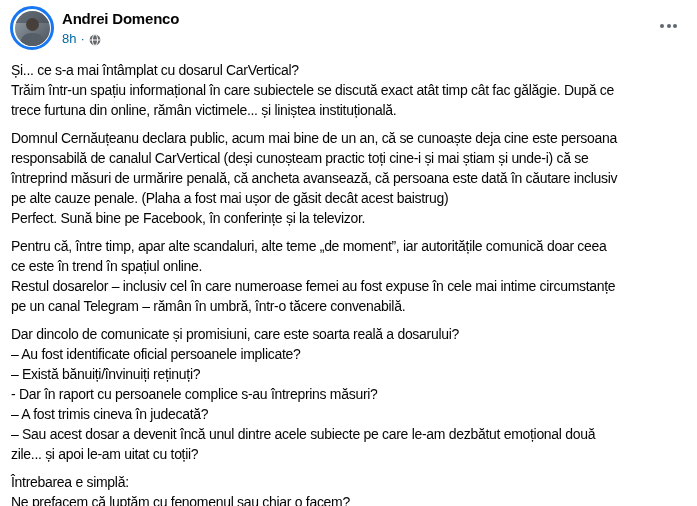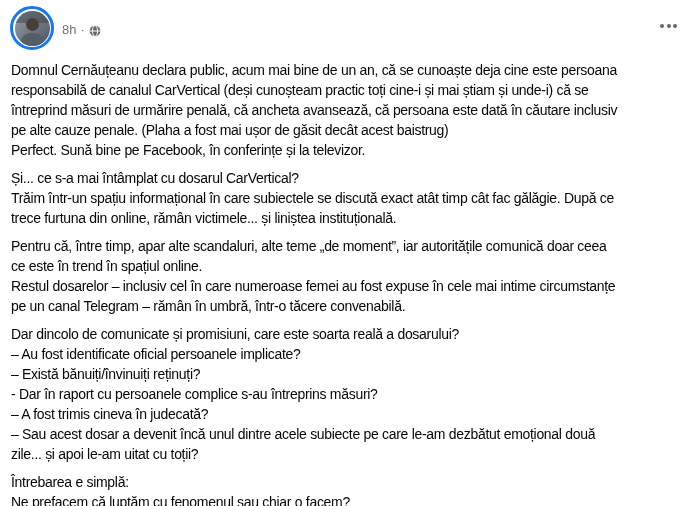--- a/index.html
+++ b/index.html
@@ -51,23 +51,23 @@
     letter-spacing: -0.2px;
     line-height: 19px;
     color: #050505;
     cursor: pointer;
   }
   .meta-row {
     display: flex;
     align-items: center;
     gap: 4px;
     font-size: 13px;
-    color: #737373;
+    color: #0369a1;
     line-height: 16px;
-    margin-top: 13px;
+    margin-top: 3px;
   }
   .meta-row .timestamp { cursor: pointer; }
   .globe-icon { display: inline-flex; margin-top: 1px; }
   .options-btn {
     position: absolute;
     top: 18px;
     right: 18px;
     display: flex;
     gap: 2.5px;
     padding: 6px 2px;
@@ -105,20 +105,21 @@
       <div class="avatar-img">
         <svg width="35" height="35" viewBox="0 0 35 35">
           <rect x="0" y="0" width="35" height="12" fill="#3c434c" opacity="0.55"></rect>
           <circle cx="17.5" cy="13.5" r="6.5" fill="#47403a"></circle>
           <path d="M5 35 Q5 22 17.5 22 Q30 22 30 35 Z" fill="#555d66"></path>
         </svg>
       </div>
     </div>
 
     <div class="header-text">
+      <div class="author-name">Andrei Domenco</div>
       <div class="meta-row">
         <span class="timestamp">8h</span>
         <span class="meta-sep">·</span>
         <span class="globe-icon">
           <svg width="12" height="12" viewBox="0 0 16 16">
             <circle cx="8" cy="8" r="7.2" fill="#65676B"></circle>
             <line x1="0.8" y1="8" x2="15.2" y2="8" stroke="#ffffff" stroke-width="1.3"></line>
             <ellipse cx="8" cy="8" rx="3.4" ry="7.2" fill="none" stroke="#ffffff" stroke-width="1.3"></ellipse>
           </svg>
         </span>
@@ -127,28 +128,28 @@
 
     <div class="options-btn">
       <span class="dot"></span>
       <span class="dot"></span>
       <span class="dot"></span>
     </div>
 
   </div>
 
   <div class="post-body">
+    <p>Și... ce s-a mai întâmplat cu dosarul CarVertical?
+Trăim într-un spațiu informațional în care subiectele se discută exact atât timp cât fac gălăgie. După ce
+trece furtuna din online, rămân victimele... și liniștea instituțională.</p>
     <p>Domnul Cernăuțeanu declara public, acum mai bine de un an, că se cunoaște deja cine este persoana
 responsabilă de canalul CarVertical (deși cunoșteam practic toți cine-i și mai știam și unde-i) că se
 întreprind măsuri de urmărire penală, că ancheta avansează, că persoana este dată în căutare inclusiv
 pe alte cauze penale. (Plaha a fost mai ușor de găsit decât acest baistrug)
 Perfect. Sună bine pe Facebook, în conferințe și la televizor.</p>
-    <p>Și... ce s-a mai întâmplat cu dosarul CarVertical?
-Trăim într-un spațiu informațional în care subiectele se discută exact atât timp cât fac gălăgie. După ce
-trece furtuna din online, rămân victimele... și liniștea instituțională.</p>
     <p>Pentru că, între timp, apar alte scandaluri, alte teme „de moment”, iar autoritățile comunică doar ceea
 ce este în trend în spațiul online.
 Restul dosarelor – inclusiv cel în care numeroase femei au fost expuse în cele mai intime circumstanțe
 pe un canal Telegram – rămân în umbră, într-o tăcere convenabilă.</p>
     <p>Dar dincolo de comunicate și promisiuni, care este soarta reală a dosarului?
 – Au fost identificate oficial persoanele implicate?
 – Există bănuiți/învinuiți reținuți?
 - Dar în raport cu persoanele complice s-au întreprins măsuri?
 – A fost trimis cineva în judecată?
 – Sau acest dosar a devenit încă unul dintre acele subiecte pe care le-am dezbătut emoțional două

